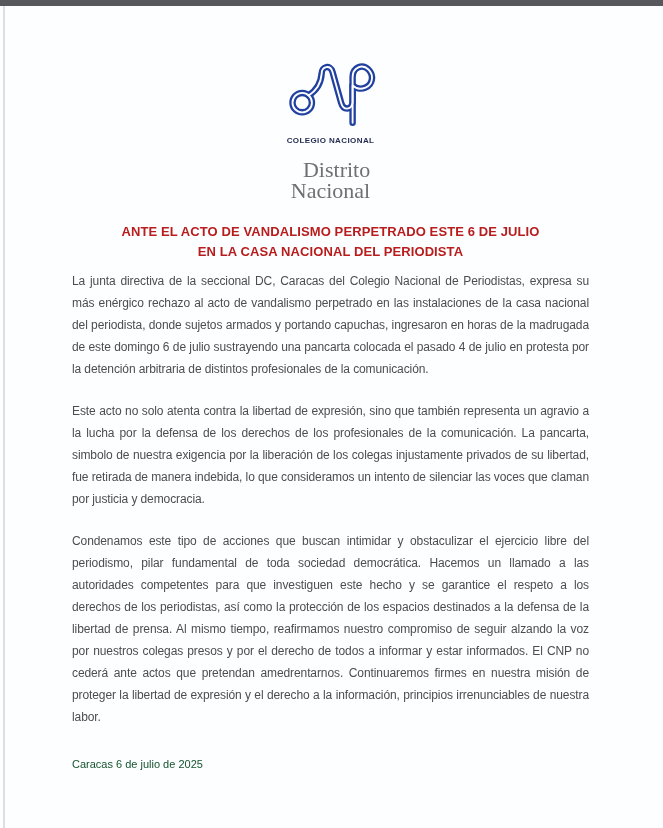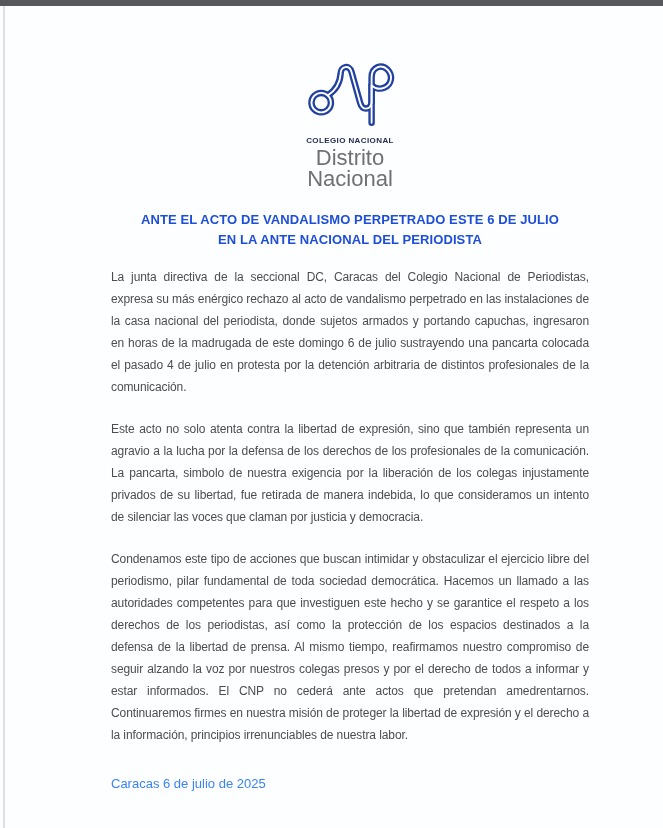--- a/index.html
+++ b/index.html
@@ -31,21 +31,21 @@
     left: 3px;
     width: 2px;
     height: 822px;
     background: #dcdfe3;
   }
   .page {
     position: absolute;
     top: 6px; left: 0;
     width: 663px;
     box-sizing: border-box;
-    padding: 0 74px 0 111px;
+    padding: 0 74px 0 72px;
   }
   
   .logo-block {
     margin-top: 52px;
     text-align: center;
   }
   .monogram-svg {
     display: inline-block;
   }
   .tube-outer {
@@ -65,53 +65,53 @@
   .org-name {
     margin-top: 2px;
     font-size: 8px;
     font-weight: bold;
     letter-spacing: 0.4px;
     line-height: 9px;
     color: #252e52;
   }
   .region-name {
     display: inline-block;
-    text-align: center;
-    margin-top: 2px;
-    font-family: Liberation Sans, sans-serif;
+    text-align: right;
+    margin-top: 14px;
+    font-family: Liberation Serif, serif;
     font-size: 22px;
     line-height: 21px;
     font-weight: 500;
     color: #707072;
   }
   
   .statement-title {
     margin-top: 20px;
     text-align: center;
     font-size: 13px;
     font-weight: bold;
     line-height: 20px;
-    color: #1d4ed8;
+    color: #b91c1c;
     letter-spacing: 0.1px;
   }
   .statement-body p {
     margin: 20px 0 0 0;
     text-align: justify;
     font-size: 12px;
     letter-spacing: -0.1px;
     line-height: 22px;
     color: #4c4d4f;
   }
   .statement-body p.first {
-    margin-top: 16px;
+    margin-top: 8px;
   }
   .date-line {
     margin: 30px 0 0 0;
-    font-size: 13px;
-    color: #3b82f6;
+    font-size: 11px;
+    color: #14532d;
   }
 </style>
 </head>
 <body>
 
 <div class="top-bar"></div>
 <div class="left-rule"></div>
 
 <div class="page">
 
@@ -133,21 +133,21 @@
     <div>
       <div class="region-name">
         <div>Distrito</div>
         <div>Nacional</div>
       </div>
     </div>
   </div>
 
   <div class="statement-title">
     <div>ANTE EL ACTO DE VANDALISMO PERPETRADO ESTE 6 DE JULIO</div>
-    <div>EN LA ANTE NACIONAL DEL PERIODISTA</div>
+    <div>EN LA CASA NACIONAL DEL PERIODISTA</div>
   </div>
 
   <div class="statement-body">
     <p class="first">La junta directiva de la seccional DC, Caracas del Colegio Nacional de Periodistas, expresa su más enérgico rechazo al acto de vandalismo perpetrado en las instalaciones de la casa nacional del periodista,  donde sujetos armados y portando capuchas, ingresaron en horas de la madrugada de este domingo 6 de julio sustrayendo una pancarta colocada el pasado 4 de julio en protesta por la detención arbitraria de distintos profesionales de la comunicación.</p>
     <p>Este acto no solo atenta contra la libertad de expresión, sino que también representa un agravio a la lucha por la defensa de los derechos de los profesionales de la comunicación. La pancarta, simbolo de nuestra exigencia por la liberación de los colegas injustamente privados de su libertad, fue retirada de manera indebida, lo que consideramos un intento de silenciar las voces que claman por justicia y democracia.</p>
     <p>Condenamos este tipo de acciones que buscan intimidar y obstaculizar el ejercicio libre del periodismo, pilar fundamental de toda sociedad democrática. Hacemos un llamado a las autoridades competentes para que investiguen este hecho y se garantice el respeto a los derechos de los periodistas, así como la protección de los espacios destinados a la defensa de la libertad de prensa. Al mismo tiempo, reafirmamos nuestro compromiso de seguir alzando la voz por nuestros colegas presos y por el derecho de todos a informar y estar informados. El CNP no cederá ante actos que pretendan amedrentarnos. Continuaremos firmes en nuestra misión de proteger la libertad de expresión y el derecho a la información, principios irrenunciables de nuestra labor.</p>
   </div>
 
   <p class="date-line">Caracas 6 de julio de 2025</p>
 

